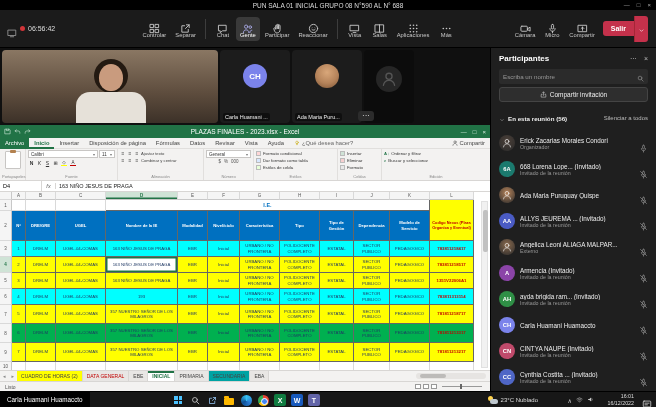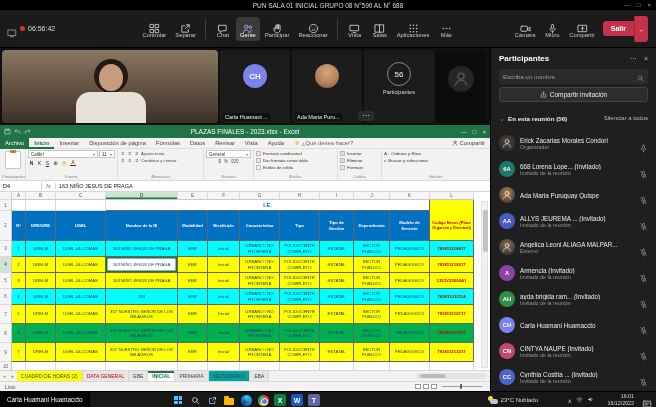--- a/index.html
+++ b/index.html
@@ -331,24 +331,20 @@
               <div class="torso"></div>
             </div>
        </div>
           <div class="tile" style="width:70px">
          <div class="tile-av" style="background:#7b83eb">CH</div>
          <div class="tile-label">Carla Huamani ...</div>
        </div>
           <div class="tile" style="width:70px">
          <div class="photo-av"></div>
          <div class="tile-label">Ada Maria Puru...</div>
-       </div>
-          <div class="tile" style="width:70px">
-         <div class="count-circle">56</div>
-         <div class="count-label">Participantes</div>
        </div>
           <div class="tile" style="width:50px;background:#0c0c0c">
          <div class="sil-circle">
               <svg viewBox="0 0 12 12" fill="none" stroke="currentColor" stroke-width="1" stroke-linecap="round" stroke-linejoin="round" class="">
                 <circle cx="6" cy="4" r="2.3"></circle>
                 <path d="M1.8 10.8c.4-2.6 2.2-3.8 4.2-3.8s3.8 1.2 4.2 3.8"></path>
               </svg>
             </div>
        </div>
           <div class="strip-more">···</div>

